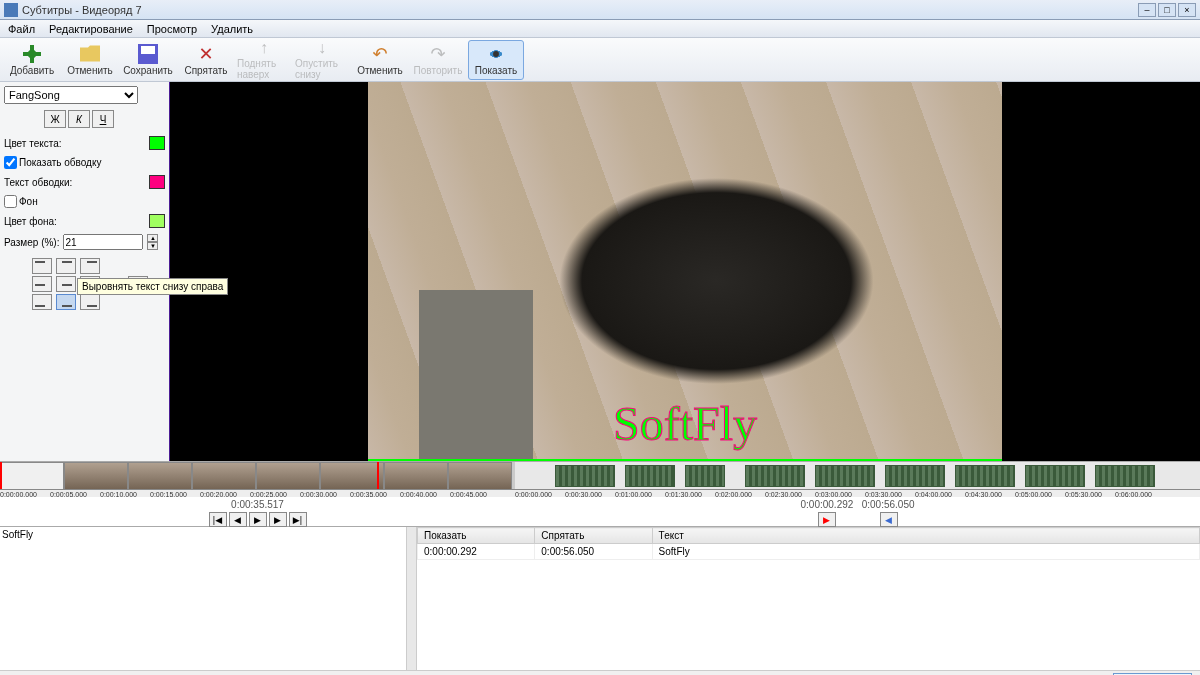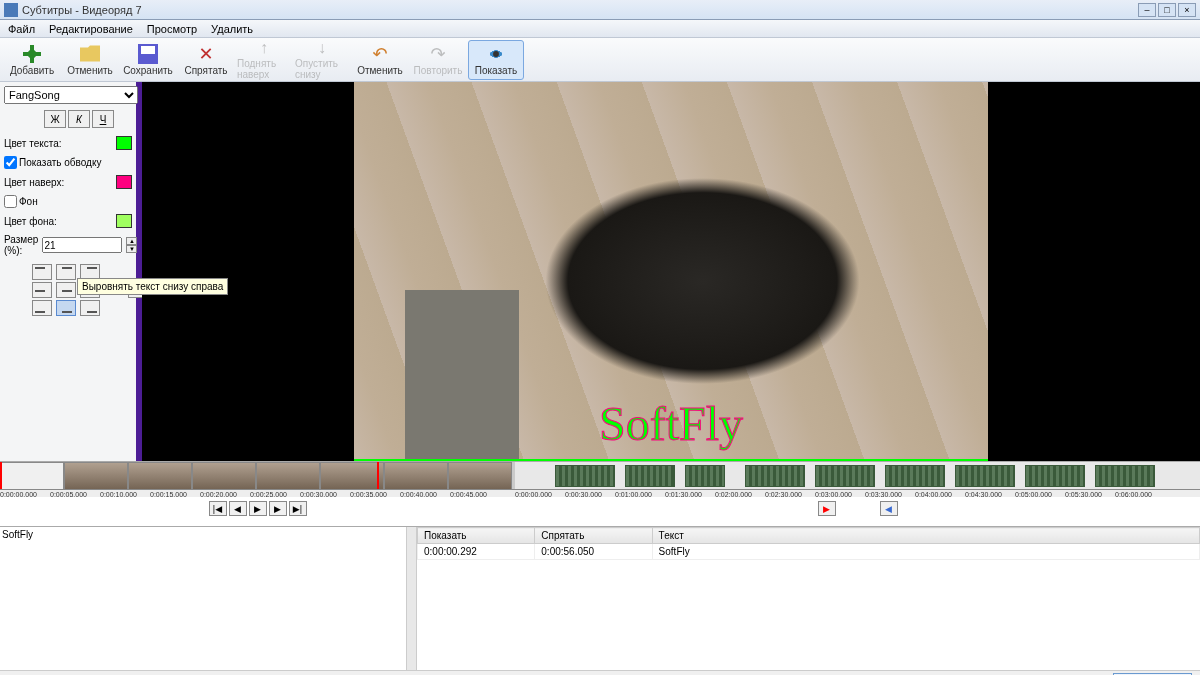--- a/index.html
+++ b/index.html
@@ -16,21 +16,21 @@
 
 .toolbar { height: 44px; background: linear-gradient(#fafbfc,#e8ecf2); border-bottom: 1px solid #c0c8d4; display: flex; align-items: center; padding: 2px 4px; gap: 2px; }
 .tbtn { display: flex; flex-direction: column; align-items: center; justify-content: center; width: 56px; height: 40px; cursor: pointer; border: 1px solid transparent; border-radius: 3px; }
 .tbtn .icon { width: 20px; height: 20px; margin-bottom: 1px; }
 .tbtn .label { font-size: 10px; color: #333; }
 .tbtn.disabled .label { color: #999; }
 .tbtn.active { background: #d8e8fa; border-color: #7ba8e0; }
 .tbtn.disabled { opacity: 0.6; }
 
 .main { display: flex; height: 379px; }
-.sidebar { width: 142px; background: #f4f5f6; border-right: 6px solid #4c1d95; padding: 4px; }
+.sidebar { width: 170px; background: #f4f5f6; border-right: 1px solid #4c1d95; padding: 4px; }
 .preview { flex: 1; background: #000; position: relative; display: flex; justify-content: center; }
 .preview-img { width: 634px; height: 100%; background: linear-gradient(135deg, #c8b8a8 0%, #8a7868 30%, #3a3530 60%, #aa9880 100%); position: relative; }
 .preview-text { position: absolute; bottom: 10px; left: 50%; transform: translateX(-50%); font-family: FangSong, serif; font-size: 48px; color: #00ff00; -webkit-text-stroke: 1px #ff0080; }
 .carpet { position:absolute; left:8%; bottom:0; width:18%; height:45%; background:#7a7870; }
 .floor { position:absolute; left:0; top:0; width:100%; height:100%; background: repeating-linear-gradient(70deg, #c8b8a8 0px, #c0ae96 40px, #bcaa90 80px); }
 .cat { position:absolute; left:30%; top:25%; width:50%; height:55%; background: radial-gradient(ellipse at center, #2a2825 0%, #1a1815 60%, transparent 70%); border-radius: 50% 40% 30% 20%; }
 .greenline { position:absolute; bottom:0; left:0; width:100%; height:2px; background:#00ff00; }
 
 .font-select { width: 134px; height: 18px; font-size: 11px; margin-bottom: 6px; }
 .style-btns { display: flex; gap: 2px; margin-bottom: 8px; padding-left: 40px; }
@@ -166,21 +166,21 @@
     </div>
     <div class="prop-row">
         <label>Цвет текста:</label>
         <div class="swatch" style="background:#00ff00"></div>
       </div>
     <div class="prop-row">
         <input type="checkbox" checked="" style="">
         <label style="margin-left:2px">Показать обводку</label>
       </div>
     <div class="prop-row">
-        <label>Цвет наверх:</label>
+        <label>Текст обводки:</label>
         <div class="swatch" style="background:#ff0080"></div>
       </div>
     <div class="prop-row">
         <input type="checkbox" style="">
         <label style="margin-left:2px">Фон</label>
       </div>
     <div class="prop-row">
         <label>Цвет фона:</label>
         <div class="swatch" style="background:#a0ff60"></div>
       </div>
@@ -290,29 +290,31 @@
       <span style="left:450px">0:04:30.000</span>
       <span style="left:500px">0:05:00.000</span>
       <span style="left:550px">0:05:30.000</span>
       <span style="left:600px">0:06:00.000</span>
     </div>
   </div>
 </div>
 
 <div class="controls">
   <div class="left">
+    <div class="time-label">0:00:35.517</div>
     <div class="play-btns">
       <button>|◀</button>
       <button>◀</button>
       <button>▶</button>
       <button>▶</button>
       <button>▶|</button>
     </div>
   </div>
   <div class="right">
+    <div class="time-label"><span>0:00:00.292</span> &nbsp; <span>0:00:56.050</span></div>
     <div class="play-btns">
       <button class="red">▶</button>
       <span style="width:40px"></span>
       <button class="blue">◀</button>
     </div>
   </div>
 </div>
 
 <div class="bottom">
   <div class="sub-list-left">

